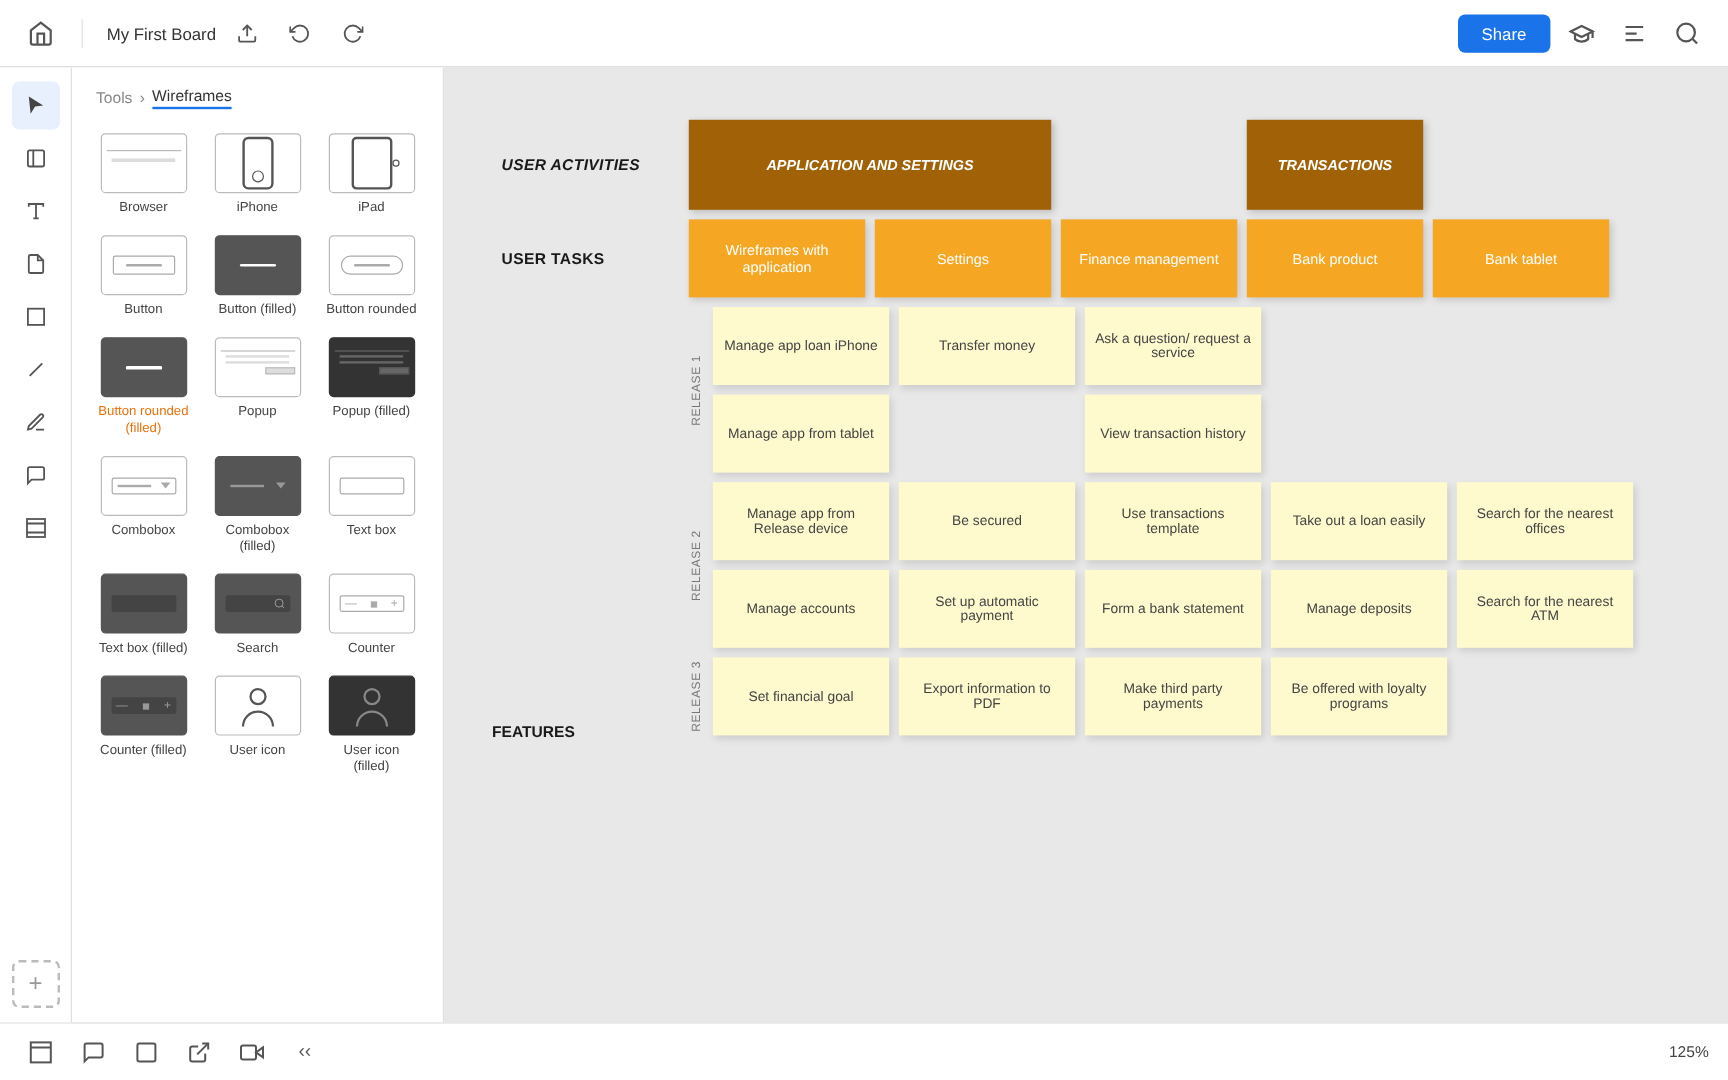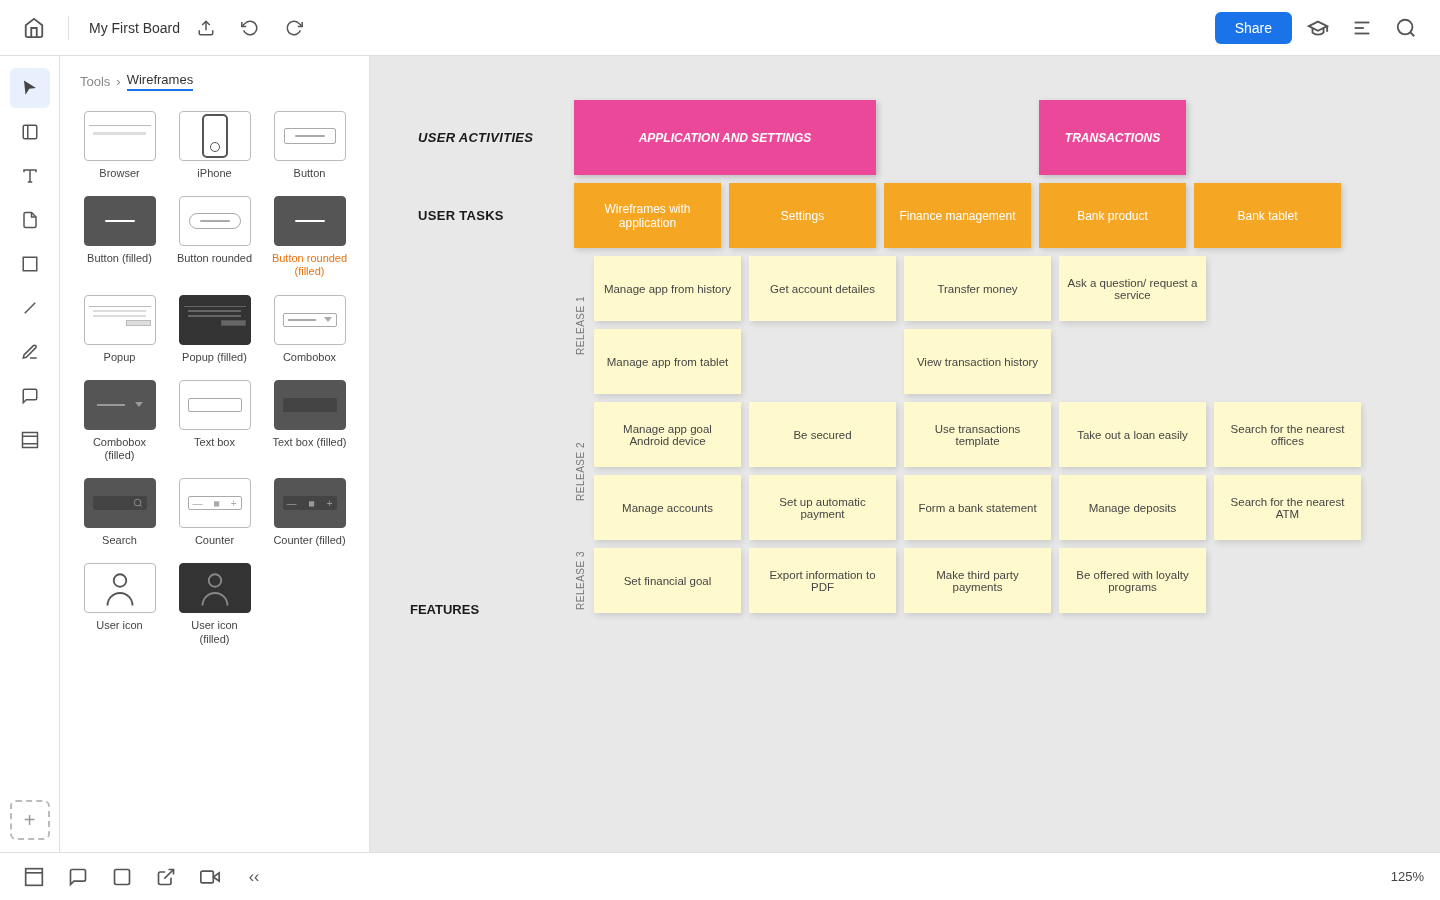--- a/index.html
+++ b/index.html
@@ -155,21 +155,21 @@
       overflow: auto;
       position: relative;
     }
     .canvas-content {
       padding: 40px;
       min-width: 1000px;
       min-height: 860px;
     }
 
     .pink-card {
-      background: #ec4899;
+      background: #a16207;
       color: #fff;
       display: flex;
       align-items: center;
       justify-content: center;
       text-align: center;
       font-size: 12px;
       font-weight: 600;
       padding: 8px;
       margin: 4px;
       min-height: 70px;
@@ -374,20 +374,26 @@
         <span class="tool-label">Browser</span>
       </div>
 
       <div class="tool-item">
         <div class="tool-icon" style="align-items:center; justify-content:center;">
           <div class="iphone-shape"></div>
         </div>
         <span class="tool-label">iPhone</span>
       </div>
 
+      <div class="tool-item">
+        <div class="tool-icon" style="align-items:center; justify-content:center;">
+          <div class="ipad-shape"></div>
+        </div>
+        <span class="tool-label">iPad</span>
+      </div>
 
       <div class="tool-item">
         <div class="tool-icon" style="align-items:center; justify-content:center;">
           <div style="width:52px; height:16px; border:1.5px solid #aaa; border-radius:2px; display:flex; align-items:center; justify-content:center;">
             <div style="width:30px; height:2.5px; background:#aaa; border-radius:1px;"></div>
           </div>
         </div>
         <span class="tool-label">Button</span>
       </div>
 
@@ -588,24 +594,21 @@
         <div style="display:flex; flex-direction:column; flex:1;">
 
           <div style="display:flex; align-items:stretch;">
             <div style="width:20px; display:flex; align-items:center; justify-content:center;">
               <span style="writing-mode:vertical-rl; transform:rotate(180deg); font-size:10px; color:#777; text-transform:uppercase; letter-spacing:0.5px; white-space:nowrap;">Release 1</span>
             </div>
             <div style="flex:1;">
 
               <div style="display:grid; grid-template-columns: repeat(5, 155px);">
                 <div>
-                    <div class="yellow-card">Manage app from history</div>
-                  </div>
-                <div>
-                    <div class="yellow-card">Get account detailes</div>
+                    <div class="yellow-card">Manage app loan iPhone</div>
                   </div>
                 <div>
                     <div class="yellow-card">Transfer money</div>
                   </div>
                 <div>
                     <div class="yellow-card">Ask a question/ request a service</div>
                   </div>
                 <div>
                     <div class="empty-cell"></div>
                   </div>
@@ -632,21 +635,21 @@
           </div>
 
           <div style="display:flex; align-items:stretch;">
             <div style="width:20px; display:flex; align-items:center; justify-content:center;">
               <span style="writing-mode:vertical-rl; transform:rotate(180deg); font-size:10px; color:#777; text-transform:uppercase; letter-spacing:0.5px; white-space:nowrap;">Release 2</span>
             </div>
             <div style="flex:1;">
 
               <div style="display:grid; grid-template-columns: repeat(5, 155px);">
                 <div>
-                    <div class="yellow-card">Manage app goal Android device</div>
+                    <div class="yellow-card">Manage app from Release device</div>
                   </div>
                 <div>
                     <div class="yellow-card">Be secured</div>
                   </div>
                 <div>
                     <div class="yellow-card">Use transactions template</div>
                   </div>
                 <div>
                     <div class="yellow-card">Take out a loan easily</div>
                   </div>

